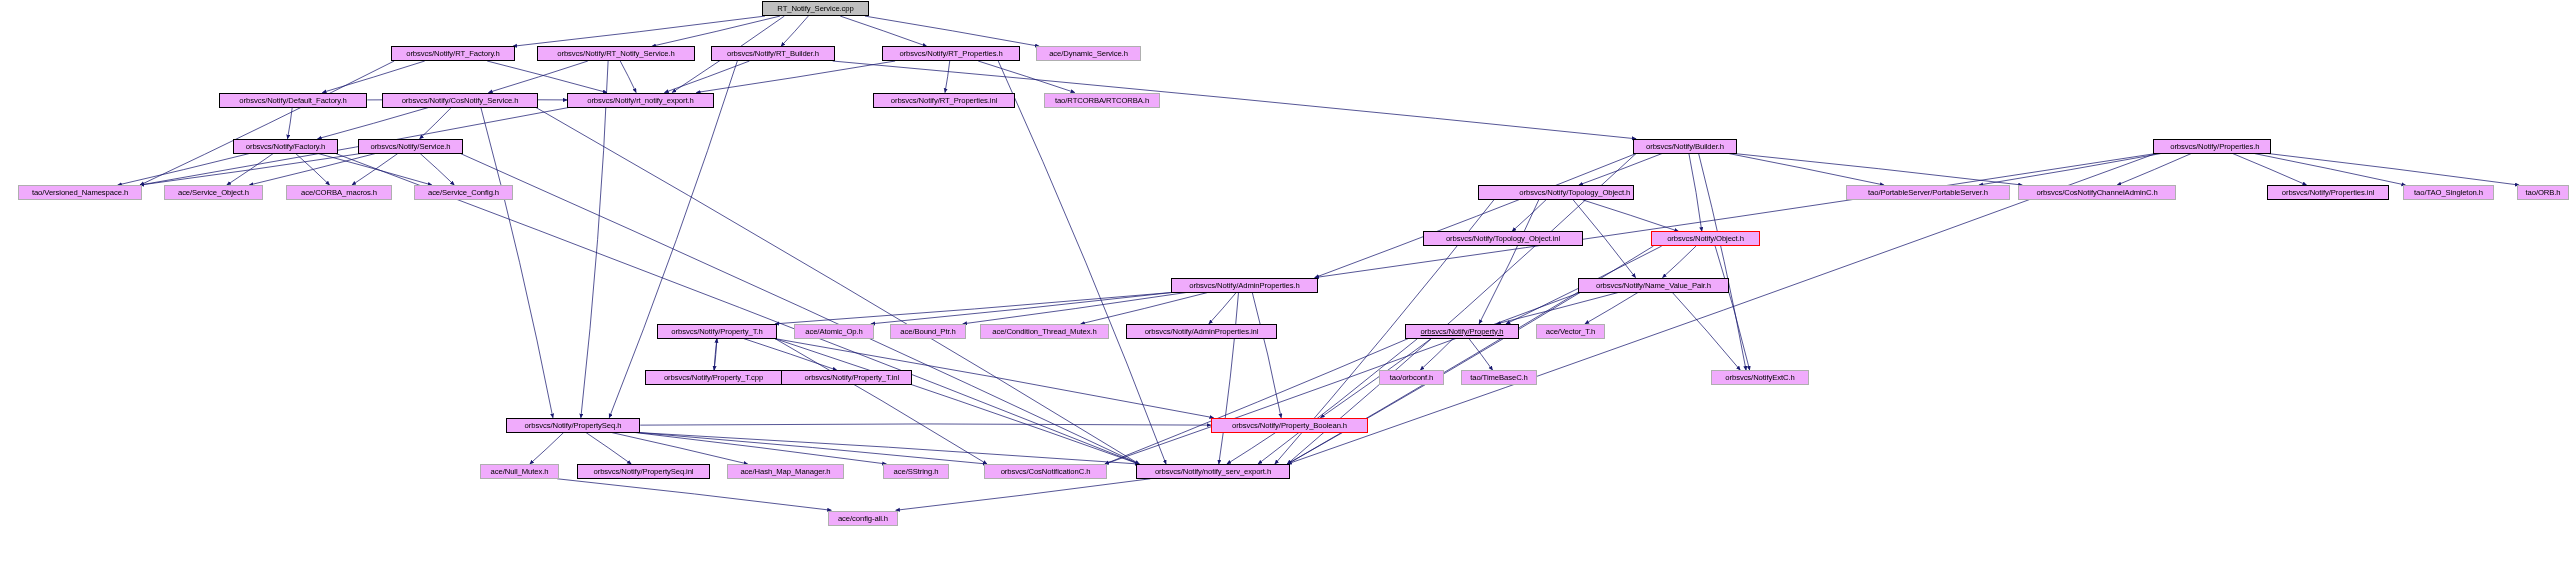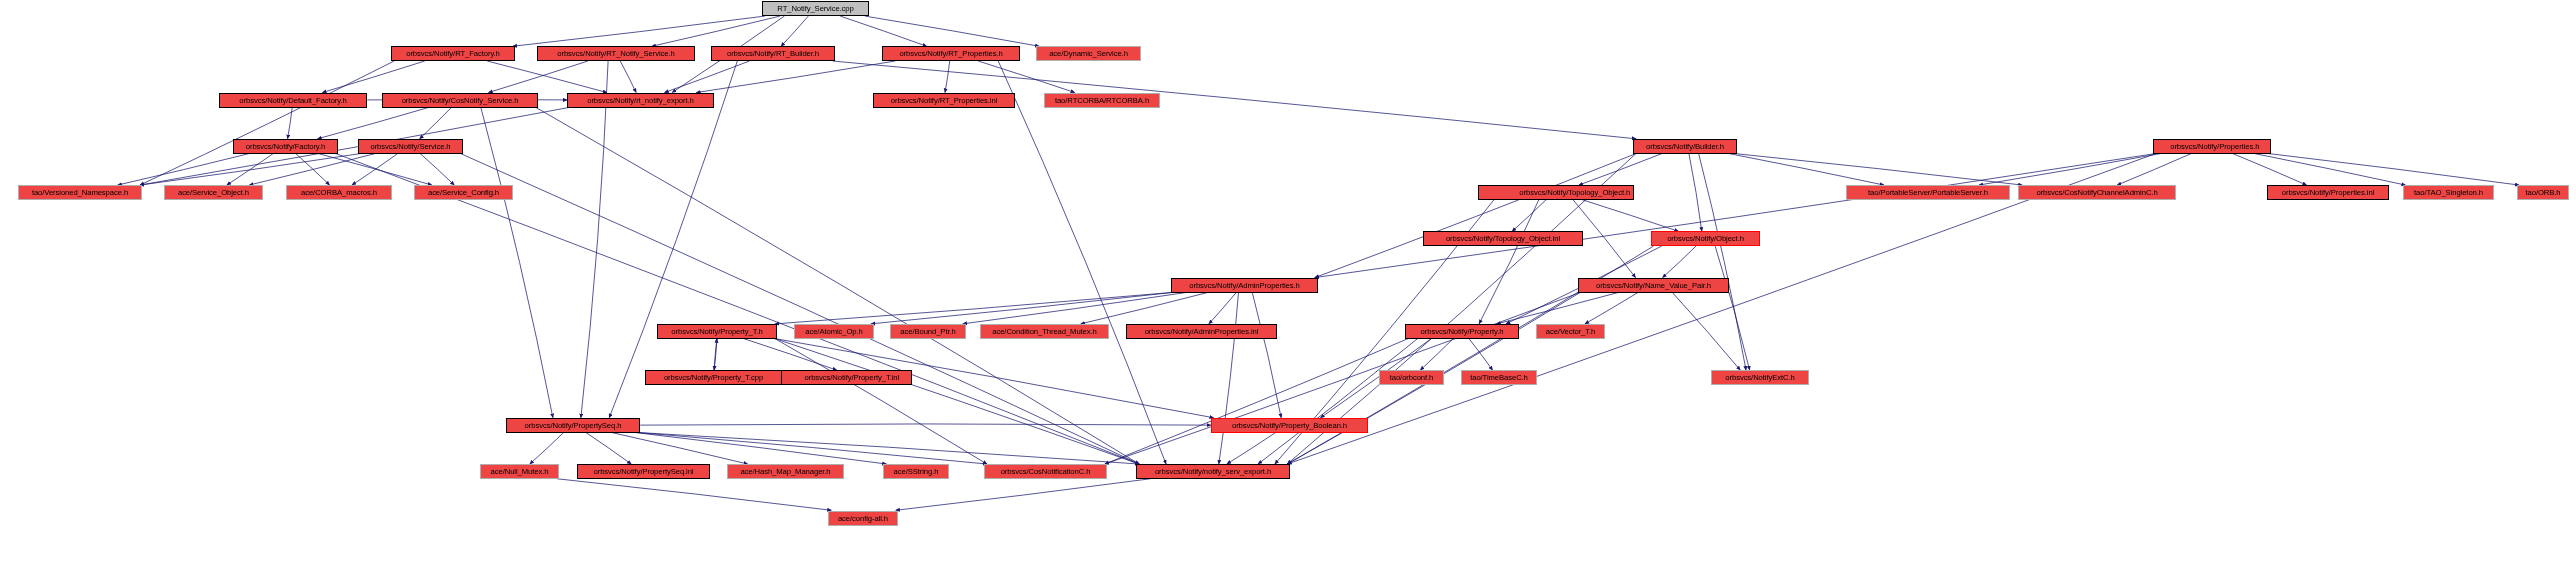--- a/index.html
+++ b/index.html
@@ -27,21 +27,21 @@
     pointer-events: none;
   }
   .node {
     position: absolute;
     box-sizing: border-box;
     display: flex;
     align-items: center;
     justify-content: center;
     height: 14.8px;
     padding: 0 3.4px;
-    background: #ef4444;
+    background: #f0abfc;
     border: 0.7px solid #afafaf;
     font-size: 7.7px;
     line-height: 1;
     color: #000000;
     white-space: nowrap;
     letter-spacing: -0.1px;
   }
   .node.strong {
     border: 0.7px solid #000000;
   }
@@ -255,21 +255,21 @@
       </div>
       <div class="node" style="left: 890px; top: 324px; width: 76px;">
         <span class="node-label">ace/Bound_Ptr.h</span>
       </div>
       <div class="node" style="left: 980px; top: 324px; width: 129px;">
         <span class="node-label">ace/Condition_Thread_Mutex.h</span>
       </div>
       <div class="node strong" style="left: 1126px; top: 324px; width: 151px;">
         <span class="node-label">orbsvcs/Notify/AdminProperties.inl</span>
       </div>
-      <div class="node strong" style="left: 1405px; top: 324px; width: 114px;">
+      <div class="node strong" style="left: 1405px; top: 324px; width: 114px; text-decoration: underline;">
         <span class="node-label">orbsvcs/Notify/Property.h</span>
       </div>
       <div class="node" style="left: 1536px; top: 324px; width: 69px;">
         <span class="node-label">ace/Vector_T.h</span>
       </div>
       <div class="node strong" style="left: 645px; top: 370px; width: 137px;">
         <span class="node-label">orbsvcs/Notify/Property_T.cpp</span>
       </div>
       <div class="node strong" style="left: 781px; top: 370px; width: 131px; padding-left: 14px;">
         <span class="node-label">orbsvcs/Notify/Property_T.inl</span>

